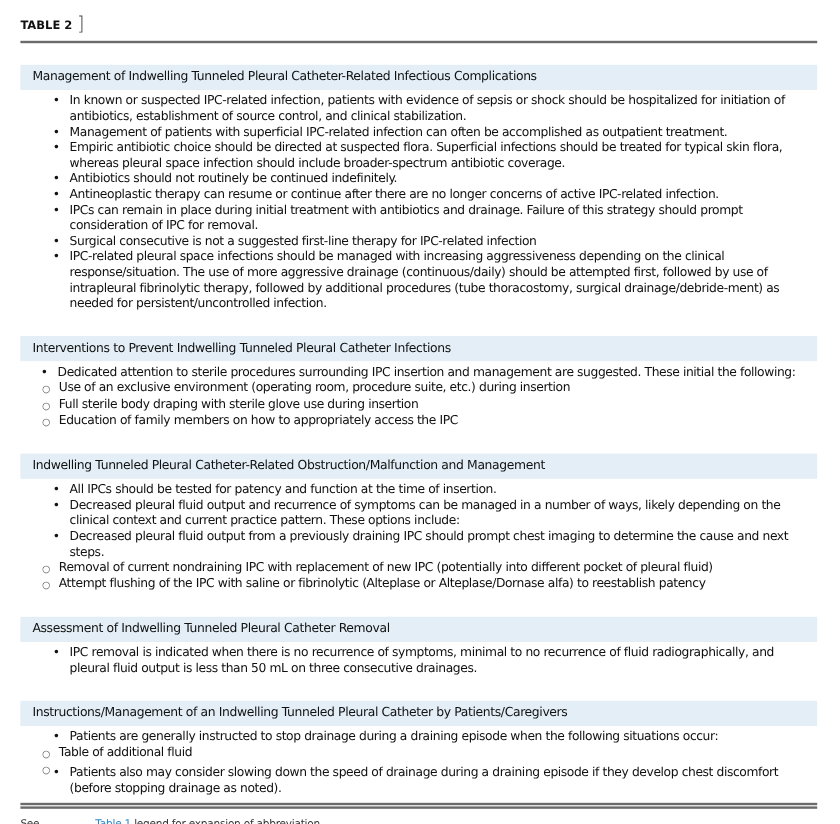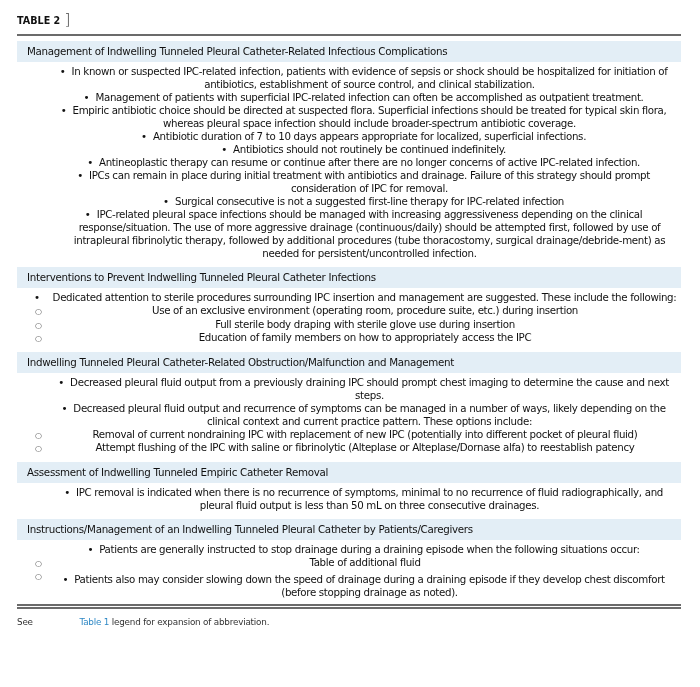--- a/index.html
+++ b/index.html
@@ -14,23 +14,23 @@
     display: flex; align-items: baseline;
     font-size: 13.4px; letter-spacing: -0.35px;
   }
   .table-label { font-weight: bold; font-size: 9.6px; letter-spacing: 0; margin-right: 3px; }
   .bracket { font-size: 16px; color: #444; margin: 0 6px 0 1px; position: relative; top: 1px; font-weight: 300; }
   .top-rule { height: 2px; background: #6b6b6b; margin-top: 3px; }
   .section-head {
     background: #e3eef6;
     font-size: 10.3px; letter-spacing: -0.3px;
     padding: 3px 0 3px 10px; height: 15px; line-height: 15px;
-    margin-top: 5px;
+    margin-top: 18px;
   }
-  ul.main { list-style: none; margin: 0; padding: 3px 0 2px 0; text-align: center; }
+  ul.main { list-style: none; margin: 0; padding: 3px 0 2px 0; }
   ul.main > li {
     position: relative;
     font-size: 10.25px; letter-spacing: -0.33px; line-height: 13px;
     padding-left: 37px; text-indent: -10px;
     margin: 0 0 0 4px;
   }
   ul.main > li .bullet {
     display: inline-block; width: 10px; text-indent: 0;
     position: relative; left: -4px;
   }
@@ -64,54 +64,54 @@
     <span class="table-label">TABLE 2</span>
     <span class="bracket">]</span>
   </div>
   <div class="top-rule"></div>
 
   <div class="section-head">Management of Indwelling Tunneled Pleural Catheter-Related Infectious Complications</div>
   <ul class="main">
     <li><span class="bullet">•</span><span>In known or suspected IPC-related infection, patients with evidence of sepsis or shock should be hospitalized for initiation of antibiotics, establishment of source control, and clinical stabilization.</span></li>
     <li><span class="bullet">•</span><span>Management of patients with superficial IPC-related infection can often be accomplished as outpatient treatment.</span></li>
     <li><span class="bullet">•</span><span>Empiric antibiotic choice should be directed at suspected flora. Superficial infections should be treated for typical skin flora, whereas pleural space infection should include broader-spectrum antibiotic coverage.</span></li>
-    <li><span class="bullet">•</span><span>Antibiotic duration of 7 to 10 days appears appropriate for localized, superficial infections.</span></li>
     <li><span class="bullet">•</span><span>Antibiotics should not routinely be continued indefinitely.</span></li>
     <li><span class="bullet">•</span><span>Antineoplastic therapy can resume or continue after there are no longer concerns of active IPC-related infection.</span></li>
     <li><span class="bullet">•</span><span>IPCs can remain in place during initial treatment with antibiotics and drainage. Failure of this strategy should prompt consideration of IPC for removal.</span></li>
     <li><span class="bullet">•</span><span>Surgical consecutive is not a suggested first-line therapy for IPC-related infection</span></li>
     <li><span class="bullet">•</span><span>IPC-related pleural space infections should be managed with increasing aggressiveness depending on the clinical response/situation. The use of more aggressive drainage (continuous/daily) should be attempted first, followed by use of intrapleural fibrinolytic therapy, followed by additional procedures (tube thoracostomy, surgical drainage/debride-ment) as needed for persistent/uncontrolled infection.</span></li>
   </ul>
 
   <div class="section-head">Interventions to Prevent Indwelling Tunneled Pleural Catheter Infections</div>
   <ul class="main">
     <li class="plain">
       <span class="bullet-abs">•</span>
-      <span>Dedicated attention to sterile procedures surrounding IPC insertion and management are suggested. These include the following:</span>
+      <span>Dedicated attention to sterile procedures surrounding IPC insertion and management are suggested. These initial the following:</span>
       <ul class="sub">
         <li><span class="sub-bullet">○</span><span>Use of an exclusive environment (operating room, procedure suite, etc.) during insertion</span></li>
         <li><span class="sub-bullet">○</span><span>Full sterile body draping with sterile glove use during insertion</span></li>
         <li><span class="sub-bullet">○</span><span>Education of family members on how to appropriately access the IPC</span></li>
       </ul>
     </li>
   </ul>
 
   <div class="section-head">Indwelling Tunneled Pleural Catheter-Related Obstruction/Malfunction and Management</div>
   <ul class="main">
+    <li><span class="bullet">•</span><span>All IPCs should be tested for patency and function at the time of insertion.</span></li>
+    <li><span class="bullet">•</span><span>Decreased pleural fluid output and recurrence of symptoms can be managed in a number of ways, likely depending on the clinical context and current practice pattern. These options include:</span></li>
     <li><span class="bullet">•</span><span>Decreased pleural fluid output from a previously draining IPC should prompt chest imaging to determine the cause and next steps.</span></li>
-    <li><span class="bullet">•</span><span>Decreased pleural fluid output and recurrence of symptoms can be managed in a number of ways, likely depending on the clinical context and current practice pattern. These options include:</span></li>
     <li class="plain">
       <ul class="sub">
         <li><span class="sub-bullet">○</span><span>Removal of current nondraining IPC with replacement of new IPC (potentially into different pocket of pleural fluid)</span></li>
         <li><span class="sub-bullet">○</span><span>Attempt flushing of the IPC with saline or fibrinolytic (Alteplase or Alteplase/Dornase alfa) to reestablish patency</span></li>
       </ul>
     </li>
   </ul>
 
-  <div class="section-head">Assessment of Indwelling Tunneled Empiric Catheter Removal</div>
+  <div class="section-head">Assessment of Indwelling Tunneled Pleural Catheter Removal</div>
   <ul class="main">
     <li><span class="bullet">•</span><span>IPC removal is indicated when there is no recurrence of symptoms, minimal to no recurrence of fluid radiographically, and pleural fluid output is less than 50 mL on three consecutive drainages.</span></li>
   </ul>
 
   <div class="section-head">Instructions/Management of an Indwelling Tunneled Pleural Catheter by Patients/Caregivers</div>
   <ul class="main">
     <li><span class="bullet">•</span><span>Patients are generally instructed to stop drainage during a draining episode when the following situations occur:</span></li>
     <li class="plain">
       <ul class="sub">
         <li><span class="sub-bullet">○</span><span>Table of additional fluid</span></li>

